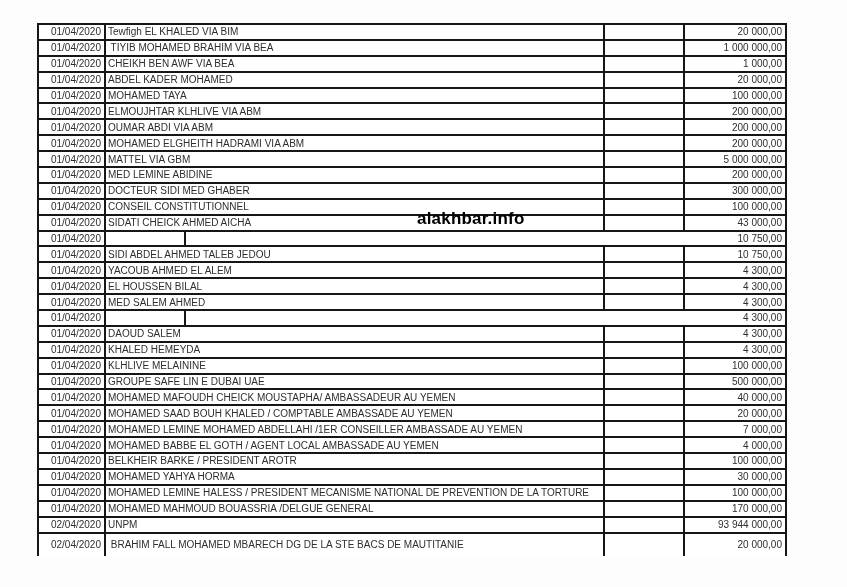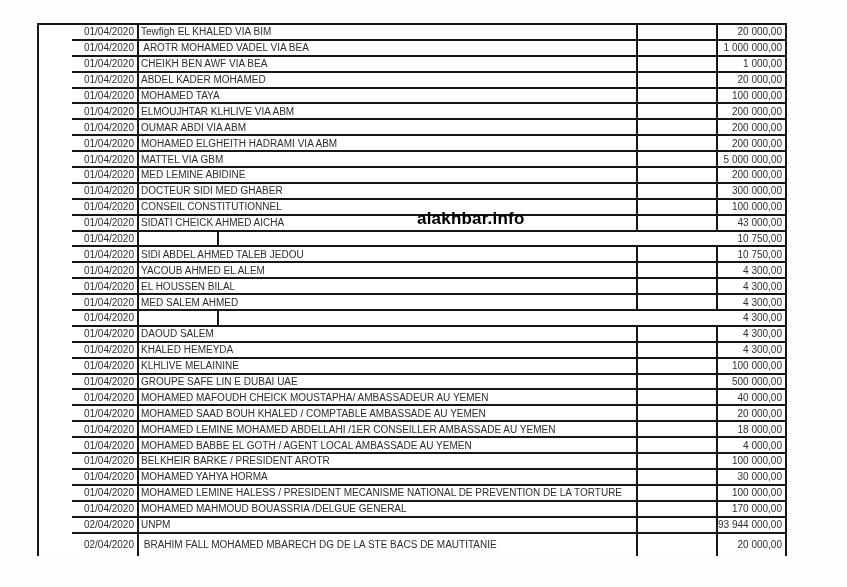--- a/index.html
+++ b/index.html
@@ -27,21 +27,20 @@
     border-right: 2px solid var(--border);
     background: var(--cell-bg);
     box-sizing: border-box;
   }
   .row {
     display: flex;
     height: 15.9px;
     border-bottom: 2px solid var(--border);
     box-sizing: border-box;
     background: var(--cell-bg);
-    margin-left: 33px;
   }
   .row:last-child {
     height: 22px;
     border-bottom: none;
   }
   .cell {
     display: flex;
     align-items: center;
     box-sizing: border-box;
     font-size: 10px;
@@ -88,21 +87,21 @@
   <div class="ledger">
     <div id="ledger-body">
         <div class="row">
     <div class="cell date">01/04/2020</div>
     <div class="cell name">Tewfigh EL KHALED VIA BIM</div>
     <div class="cell spacer"></div>
     <div class="cell amount">20 000,00</div>
   </div>
         <div class="row">
     <div class="cell date">01/04/2020</div>
-    <div class="cell name"> AROTR MOHAMED VADEL VIA BEA</div>
+    <div class="cell name"> TIYIB MOHAMED BRAHIM VIA BEA</div>
     <div class="cell spacer"></div>
     <div class="cell amount">1 000 000,00</div>
   </div>
         <div class="row">
     <div class="cell date">01/04/2020</div>
     <div class="cell name">CHEIKH BEN AWF VIA BEA</div>
     <div class="cell spacer"></div>
     <div class="cell amount">1 000,00</div>
   </div>
         <div class="row">
@@ -232,21 +231,21 @@
         <div class="row">
     <div class="cell date">01/04/2020</div>
     <div class="cell name">MOHAMED SAAD BOUH KHALED / COMPTABLE AMBASSADE AU YEMEN</div>
     <div class="cell spacer"></div>
     <div class="cell amount">20 000,00</div>
   </div>
         <div class="row">
     <div class="cell date">01/04/2020</div>
     <div class="cell name">MOHAMED LEMINE MOHAMED ABDELLAHI /1ER CONSEILLER AMBASSADE AU YEMEN</div>
     <div class="cell spacer"></div>
-    <div class="cell amount">18 000,00</div>
+    <div class="cell amount">7 000,00</div>
   </div>
         <div class="row">
     <div class="cell date">01/04/2020</div>
     <div class="cell name">MOHAMED BABBE EL GOTH / AGENT LOCAL AMBASSADE AU YEMEN</div>
     <div class="cell spacer"></div>
     <div class="cell amount">4 000,00</div>
   </div>
         <div class="row">
     <div class="cell date">01/04/2020</div>
     <div class="cell name">BELKHEIR BARKE / PRESIDENT AROTR</div>

